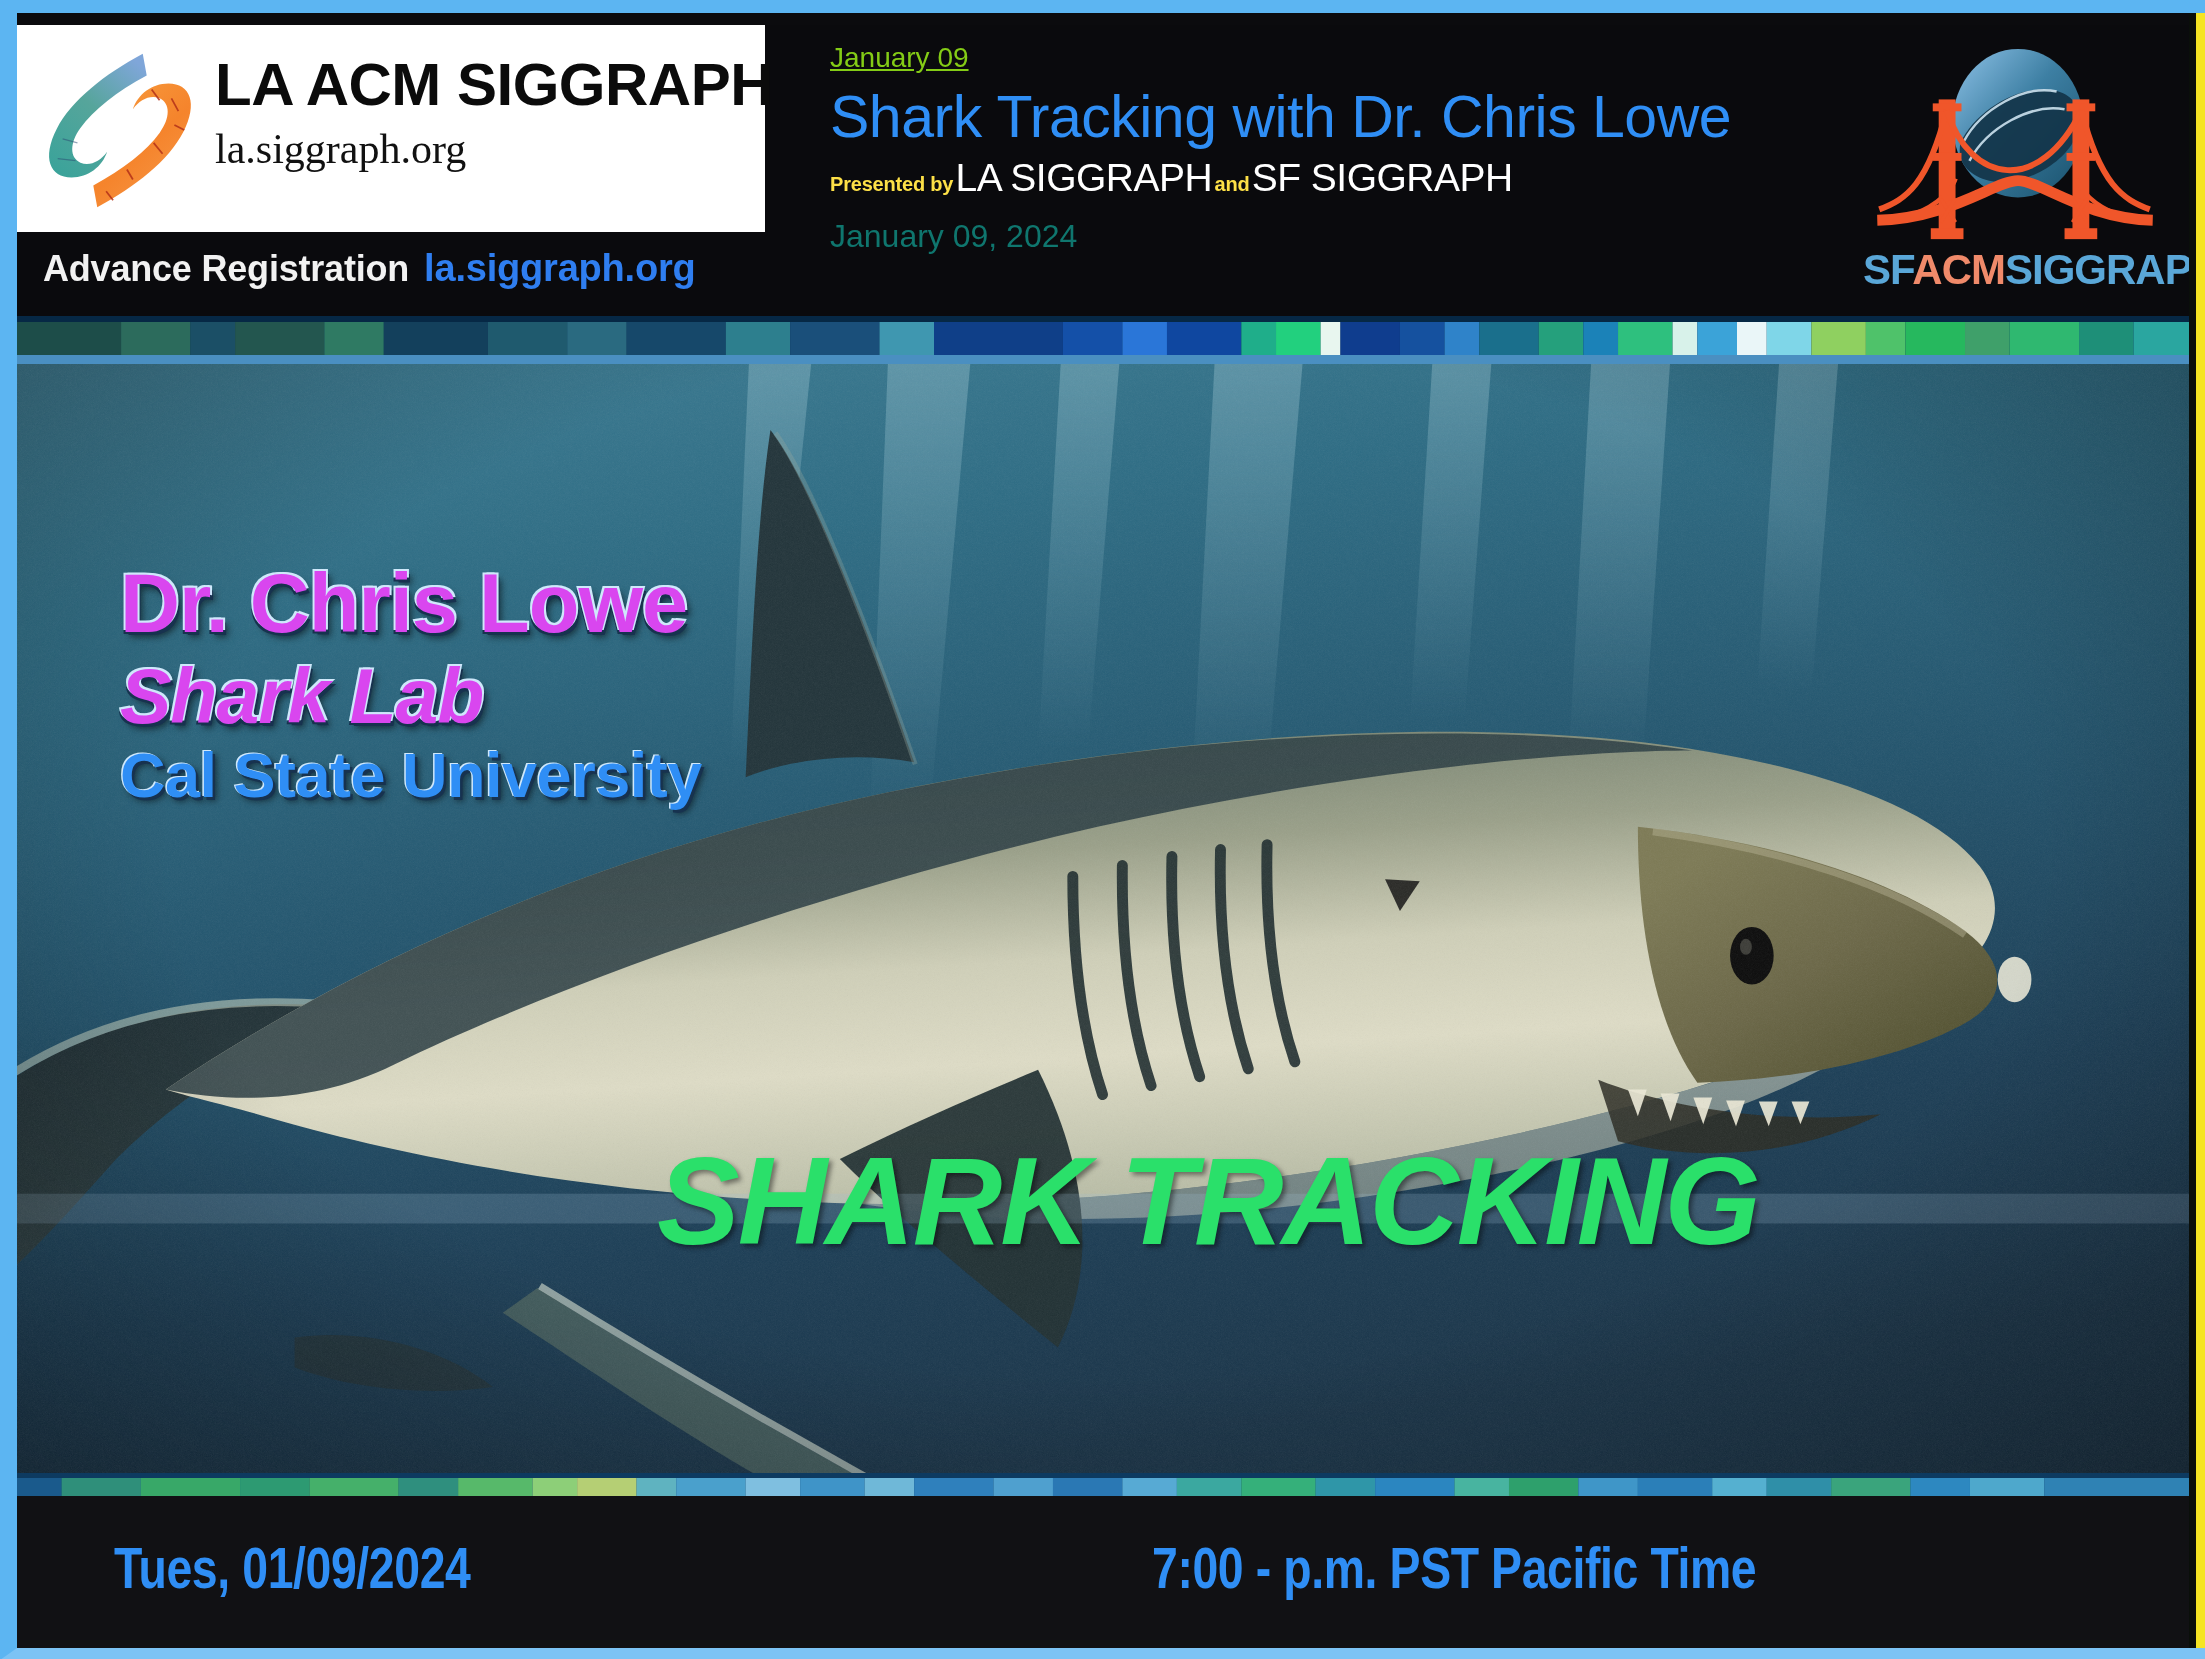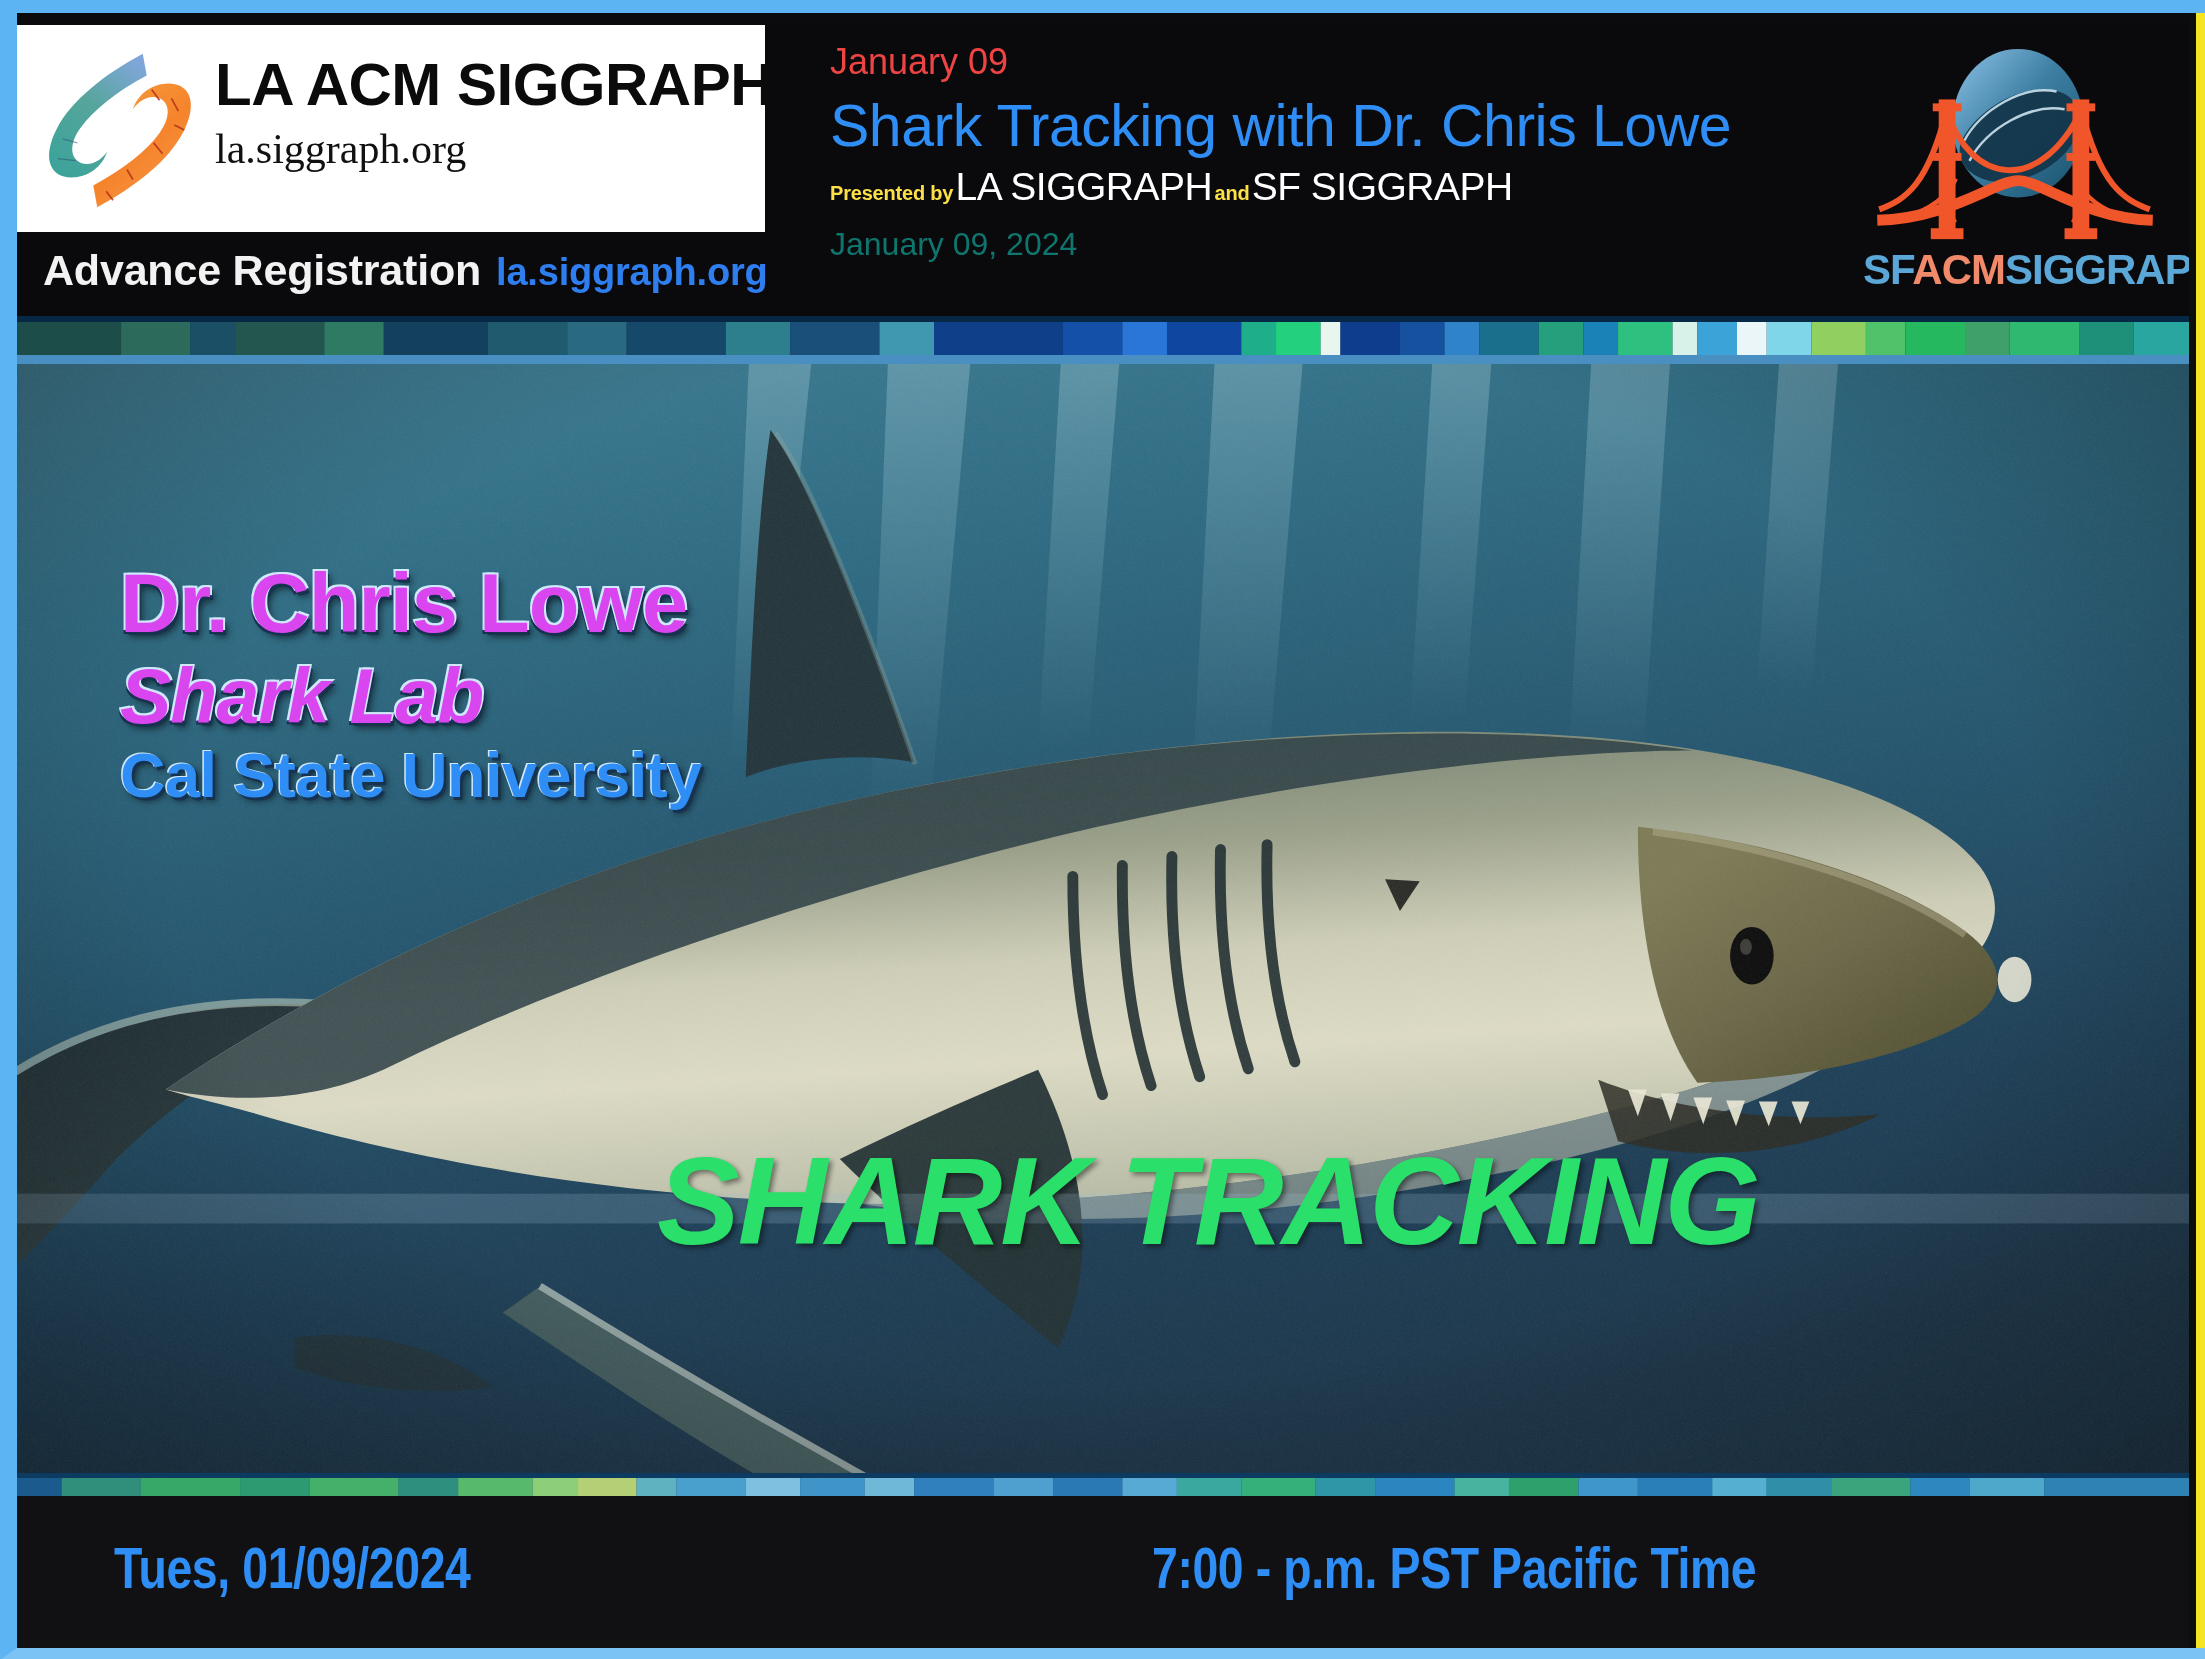--- a/index.html
+++ b/index.html
@@ -32,26 +32,26 @@
     font-weight:bold;font-size:60px;color:#0b0b0b;letter-spacing:-0.5px;
     line-height:1;white-space:nowrap;
   }
   #la-url{
     font-family:"Liberation Serif",serif;
     font-size:42px;color:#111;margin-top:13px;line-height:1;white-space:nowrap;
   }
 
   #reg-block{position:absolute;left:26px;top:224px;width:719px;color:#fff;}
   #reg-line{white-space:nowrap;line-height:1;}
-  #reg-label{font-size:43px;font-weight:bold;color:#f2f2f2;letter-spacing:-0.2px;}
+  #reg-label{font-size:36px;font-weight:bold;color:#f2f2f2;letter-spacing:-0.2px;}
   #reg-url{font-size:38px;font-weight:bold;color:#2f7ef0;letter-spacing:-0.2px;margin-left:15px;}
   #reg-platform{font-size:37px;color:#ededed;line-height:1;margin-top:13px;letter-spacing:0.2px;}
 
   #event-block{position:absolute;left:813px;top:18px;width:992px;color:#fff;}
-  #ev-date-small{font-size:36px;color:#ef4444;line-height:1.05;white-space:nowrap;}
+  #ev-date-small{font-size:28px;color:#84cc16;line-height:1.05;white-space:nowrap;text-decoration:underline;}
   #ev-title{
     font-size:59px;color:#2f8ef5;line-height:1.08;margin-top:14px;
     white-space:nowrap;letter-spacing:-0.5px;
   }
   #ev-presented{margin-top:7px;white-space:nowrap;line-height:1.1;}
   #ev-presented .sm{font-size:20px;color:#fde047;font-weight:bold;letter-spacing:-0.2px;}
   #ev-presented .lg{font-size:39px;color:#fff;letter-spacing:-0.5px;}
   #ev-date-full{font-size:32px;color:#0f766e;margin-top:20px;white-space:nowrap;line-height:1;}
 
   #sf-logo{position:absolute;right:42px;top:11px;width:278px;height:283px;}

